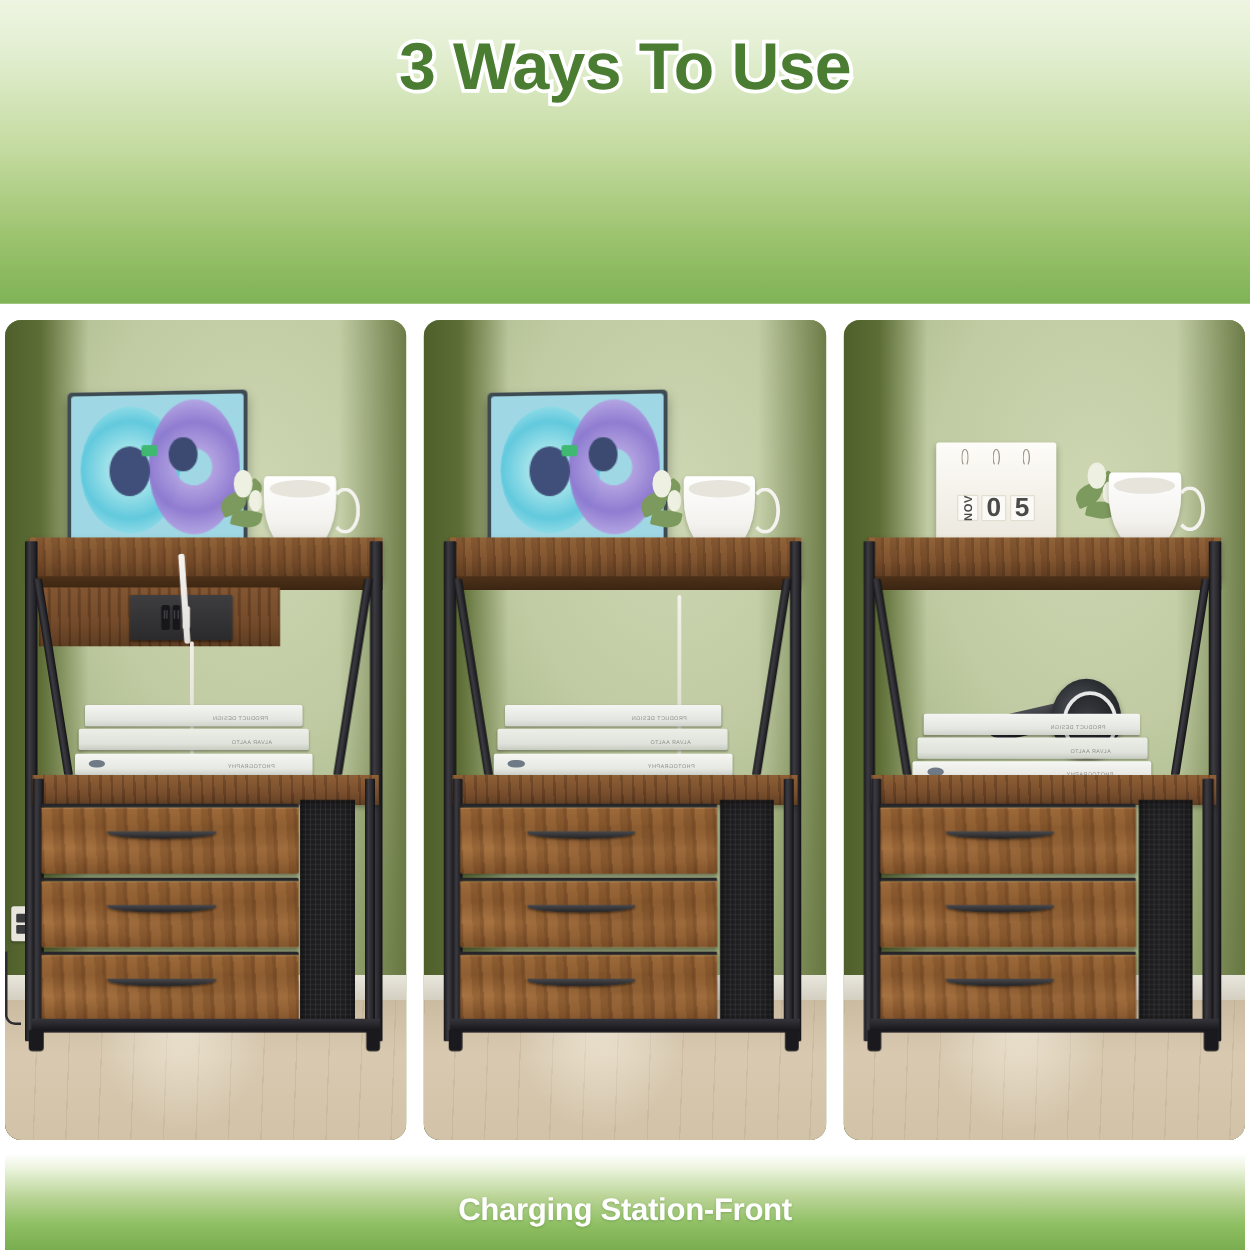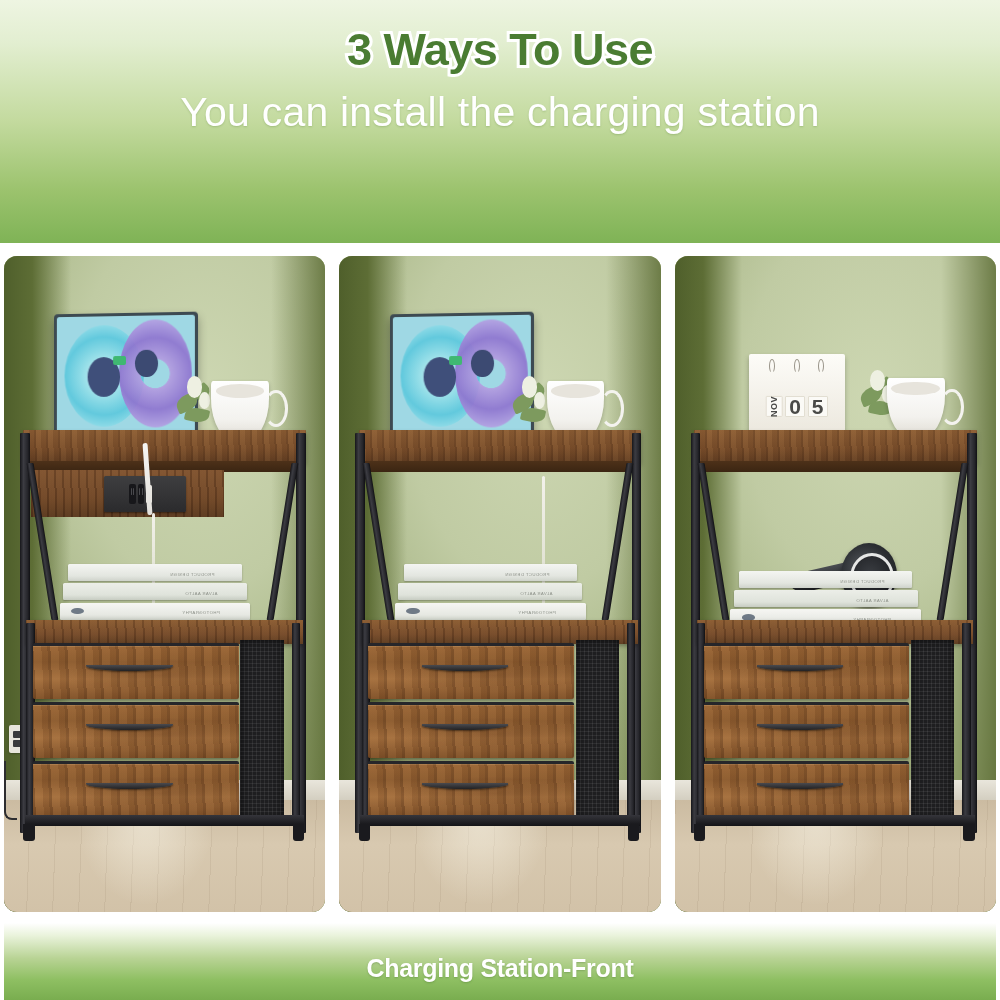--- a/index.html
+++ b/index.html
@@ -12,21 +12,21 @@
   }
 
   
   .header {
     position:absolute; left:0; top:0; width:1000px; height:243px;
     background:linear-gradient(to bottom,#eef5e2 0%,#e2eed0 18%,#c3da9e 50%,#9cc36e 78%,#7fb356 100%);
     display:flex; flex-direction:column; align-items:center; justify-content:flex-start;
     padding-top:26px;
   }
   .title {
-    font-size:45px; font-weight:bold; color:#4a7c32;
+    font-size:53px; font-weight:bold; color:#4a7c32;
     letter-spacing:-0.5px; line-height:1.05;
     -webkit-text-stroke:6px #ffffff;
     paint-order:stroke fill;
     text-shadow:0 2px 2px rgba(255,255,255,.55);
   }
   .subtitle {
     margin-top:14px; text-align:center; color:#ffffff;
     font-size:41px; font-weight:400; line-height:1.22;
     letter-spacing:0.2px;
     text-shadow:0 1px 2px rgba(90,130,60,.30);
@@ -406,21 +406,20 @@
     margin-top:14px;
   }
   .caption.c3 .caption-text { font-size:24px; }
 </style>
 </head>
 <body>
 
 <div class="header">
   <div class="title">3 Ways To Use</div>
   <div class="subtitle">
-    <span class="l1">You can install the charging station</span>
   </div>
 </div>
 
 <div class="panels">
 
   <div class="panel">
     <div class="wall"></div>
     <div class="wall-shadow-left"></div>
     <div class="wall-shadow-right"></div>
     <div class="baseboard"></div>

